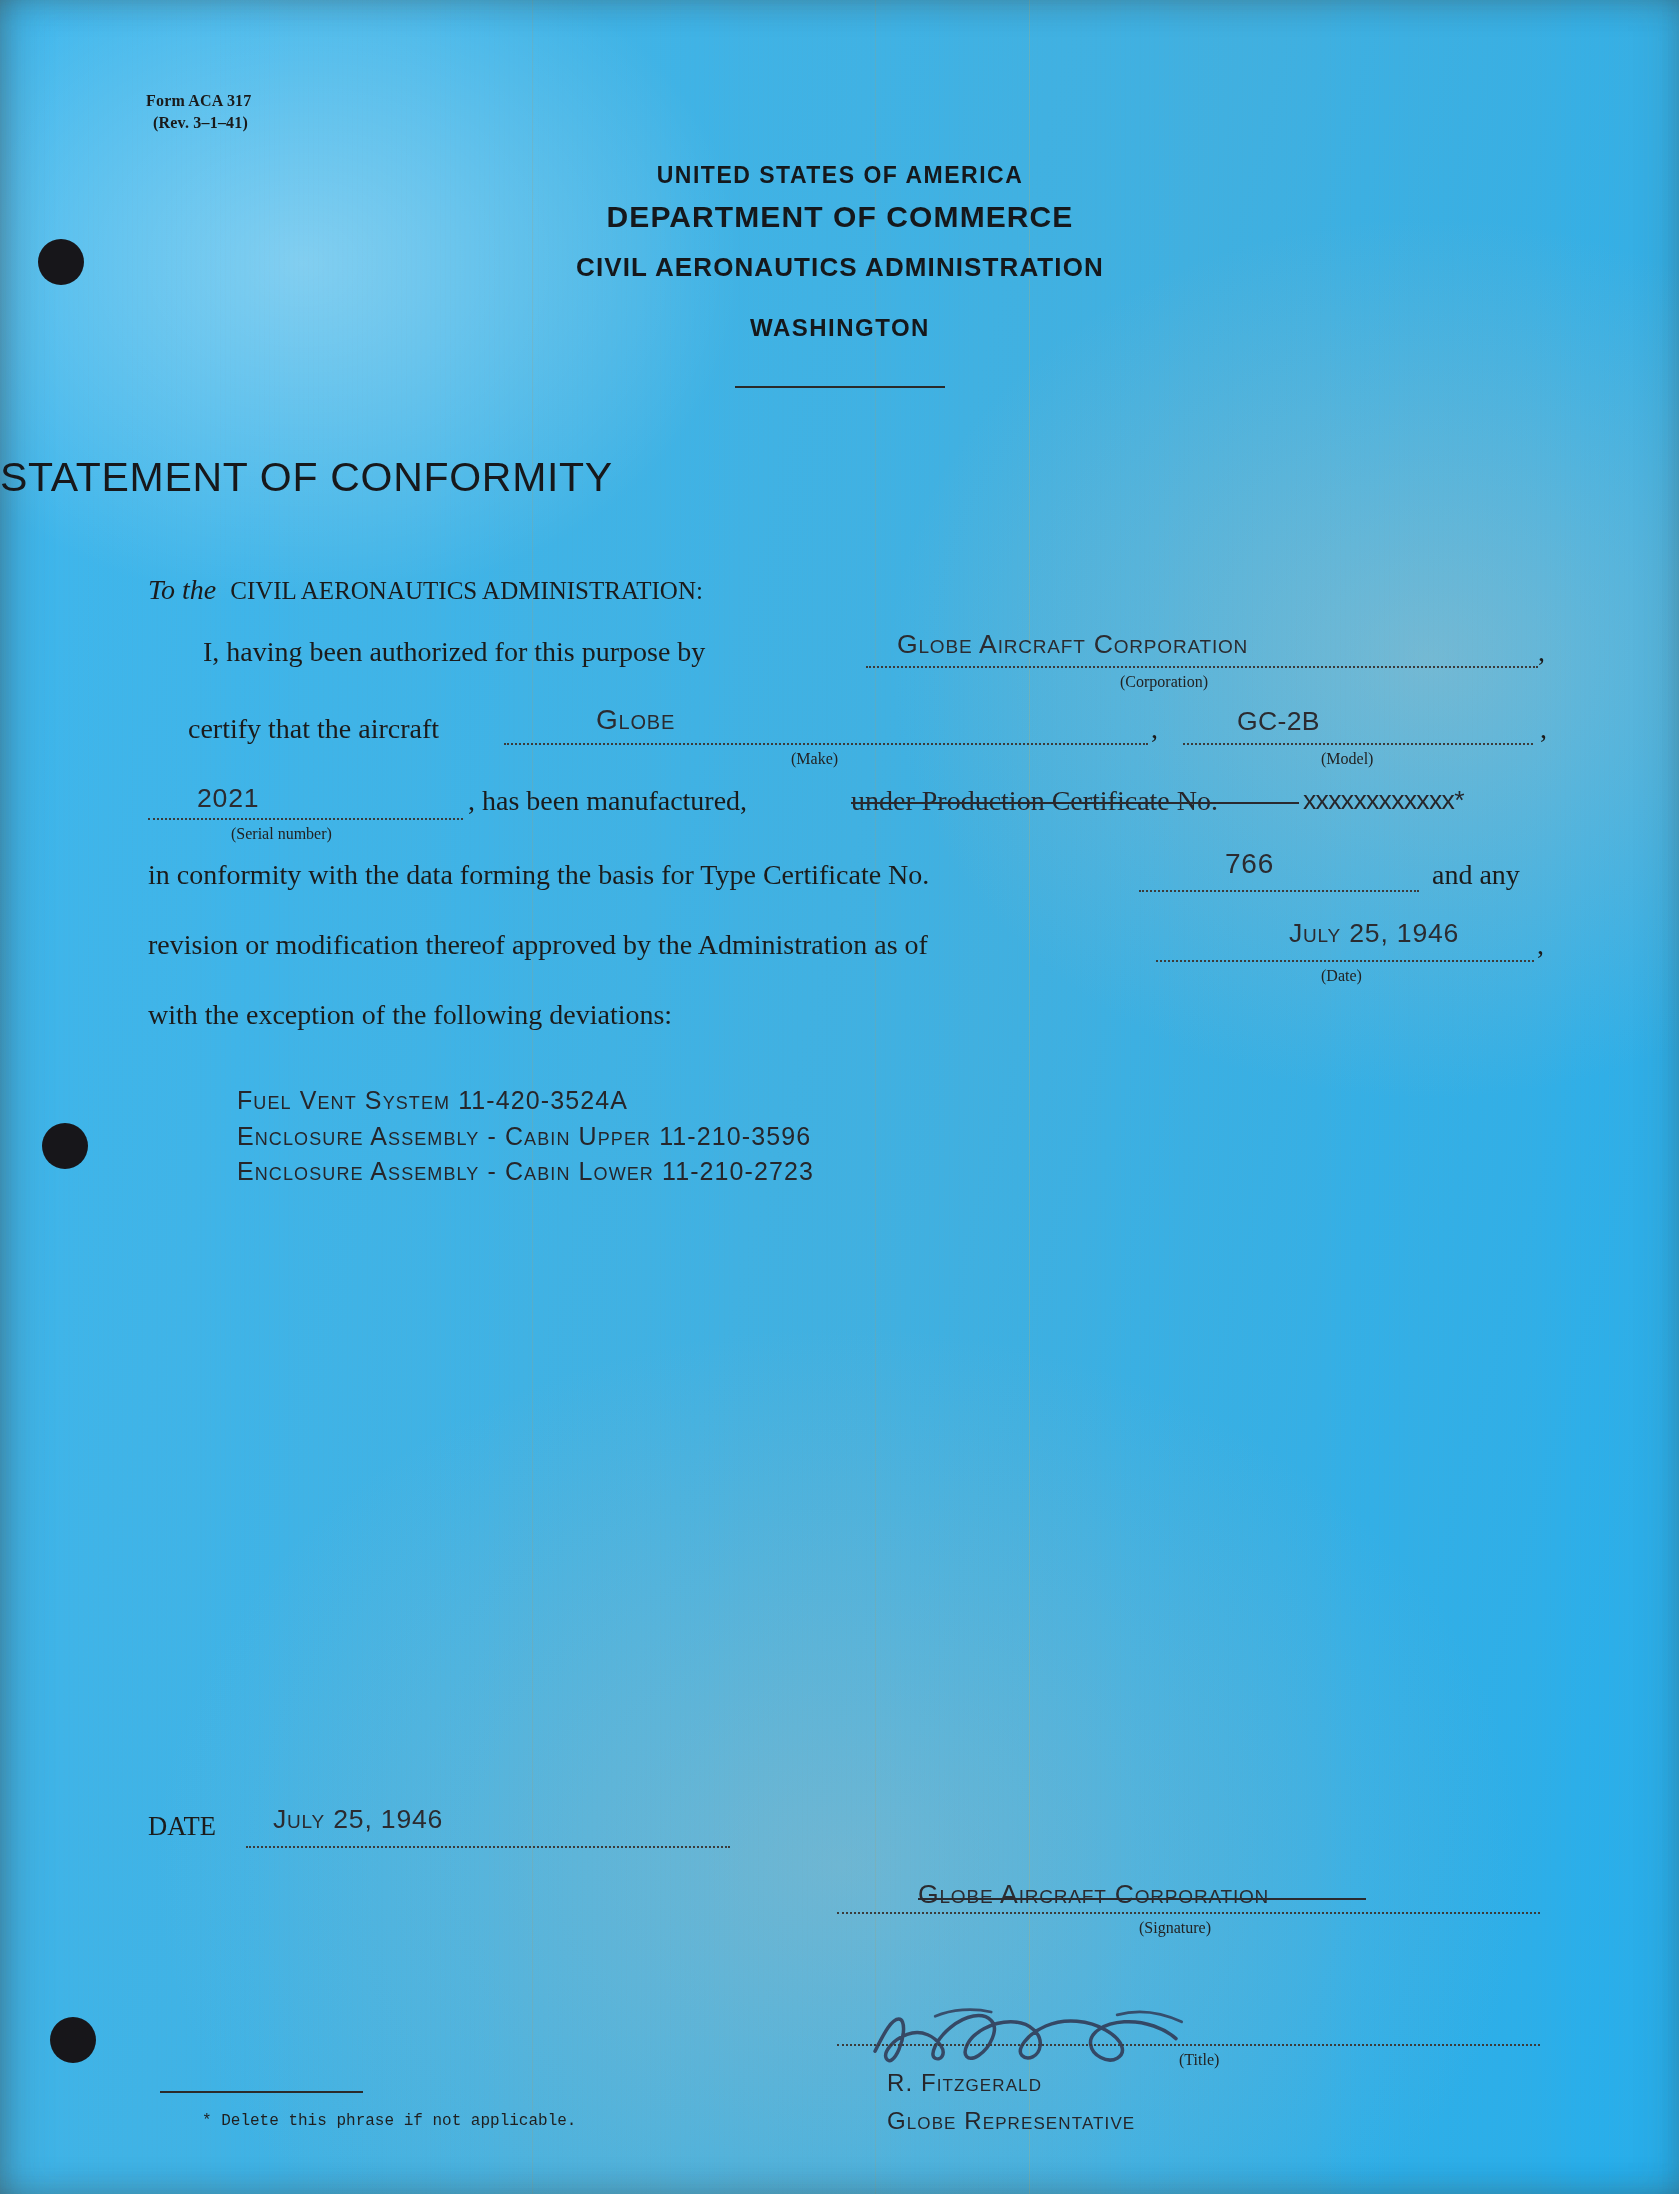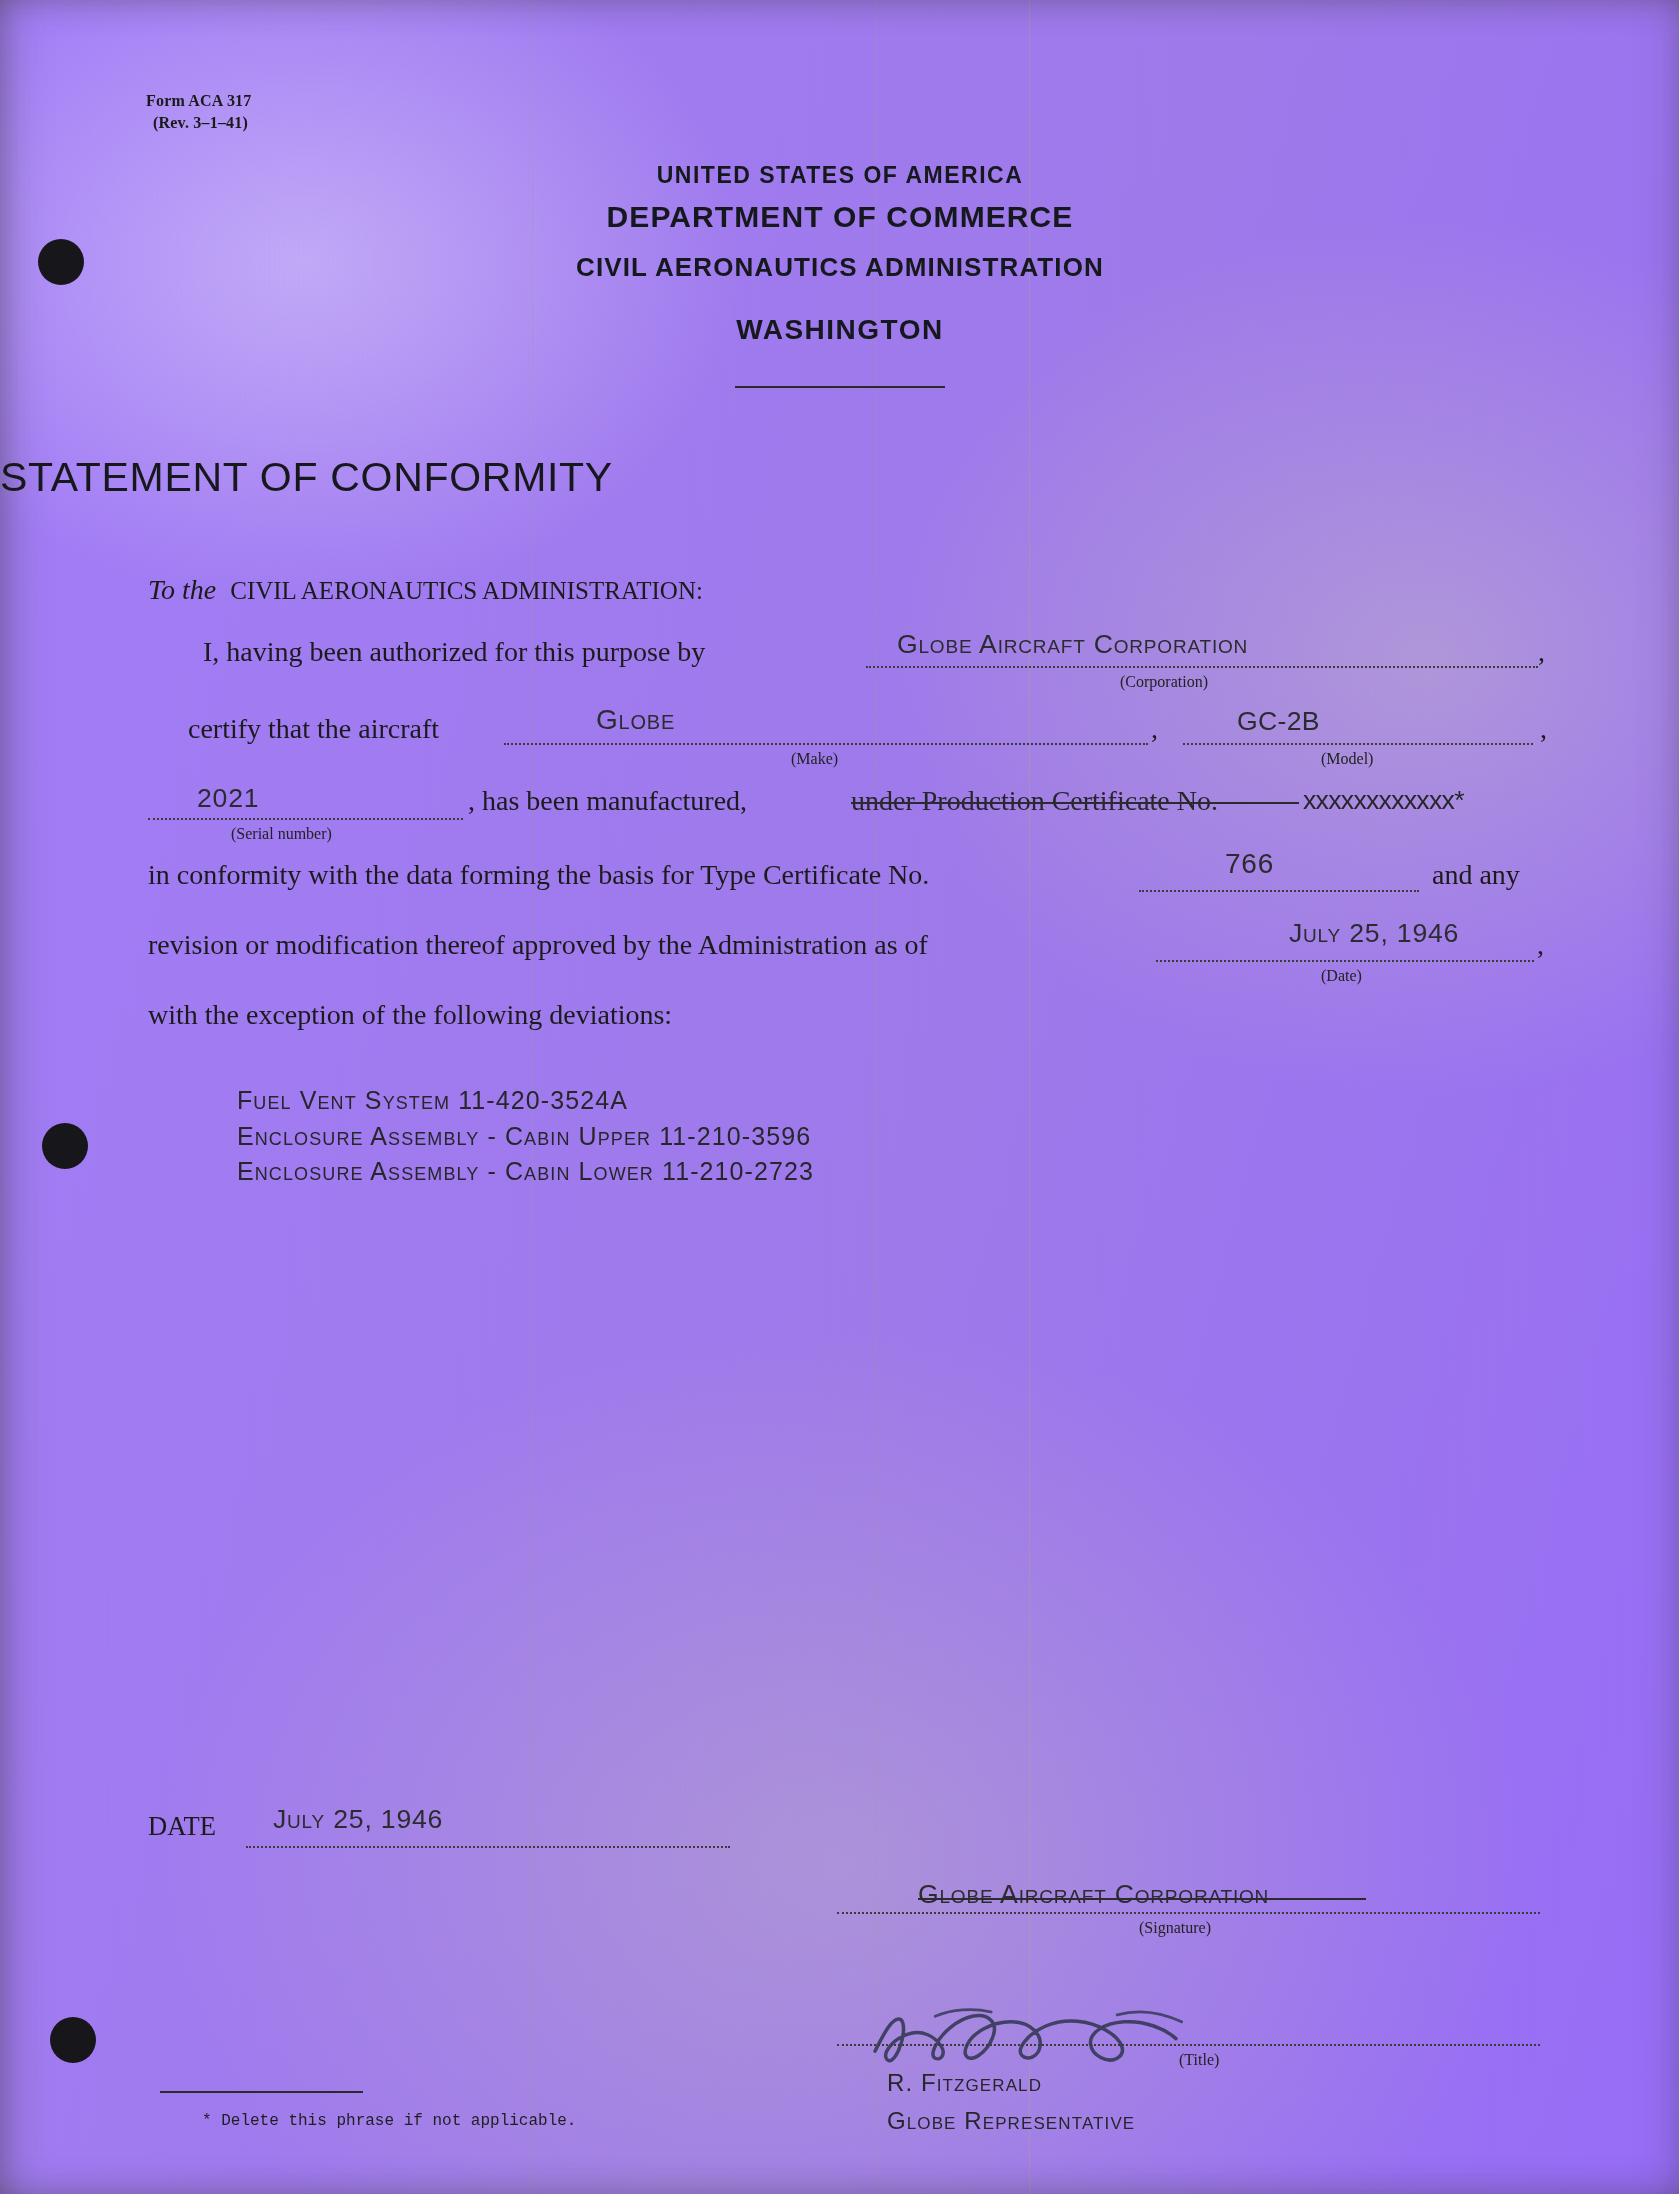--- a/index.html
+++ b/index.html
@@ -4,21 +4,21 @@
 <style>
   html, body {
     margin: 0;
     padding: 0;
     background: #77736e;
   }
   #page {
     position: relative;
     width: 1680px;
     height: 2194px;
-    background: #8b5cf6;
+    background: #0ea5e9;
     overflow: hidden;
     font-family: "Liberation Serif", serif;
     color: #1b1b1b;
   }
   
   #page::before {
     content: "";
     position: absolute;
     inset: 0;
     background:
@@ -82,21 +82,21 @@
     position: absolute;
     left: 0;
     width: 1680px;
     text-align: center;
     font-family: "Liberation Sans", sans-serif;
     color: #15181c;
   }
   .hdr1 { top: 162px; font-size: 23px; font-weight: bold; letter-spacing: 1.5px; }
   .hdr2 { top: 200px; font-size: 30px; font-weight: bold; letter-spacing: 1.1px; }
   .hdr3 { top: 252px; font-size: 26px; font-weight: bold; letter-spacing: 1.1px; }
-  .hdr4 { top: 314px; font-size: 28px; font-weight: bold; letter-spacing: 1.5px; }
+  .hdr4 { top: 314px; font-size: 24px; font-weight: bold; letter-spacing: 1.5px; }
 
   .rule {
     position: absolute;
     left: 735px;
     top: 386px;
     width: 210px;
     height: 2.1px;
     background: #2a2a2a;
   }
 

